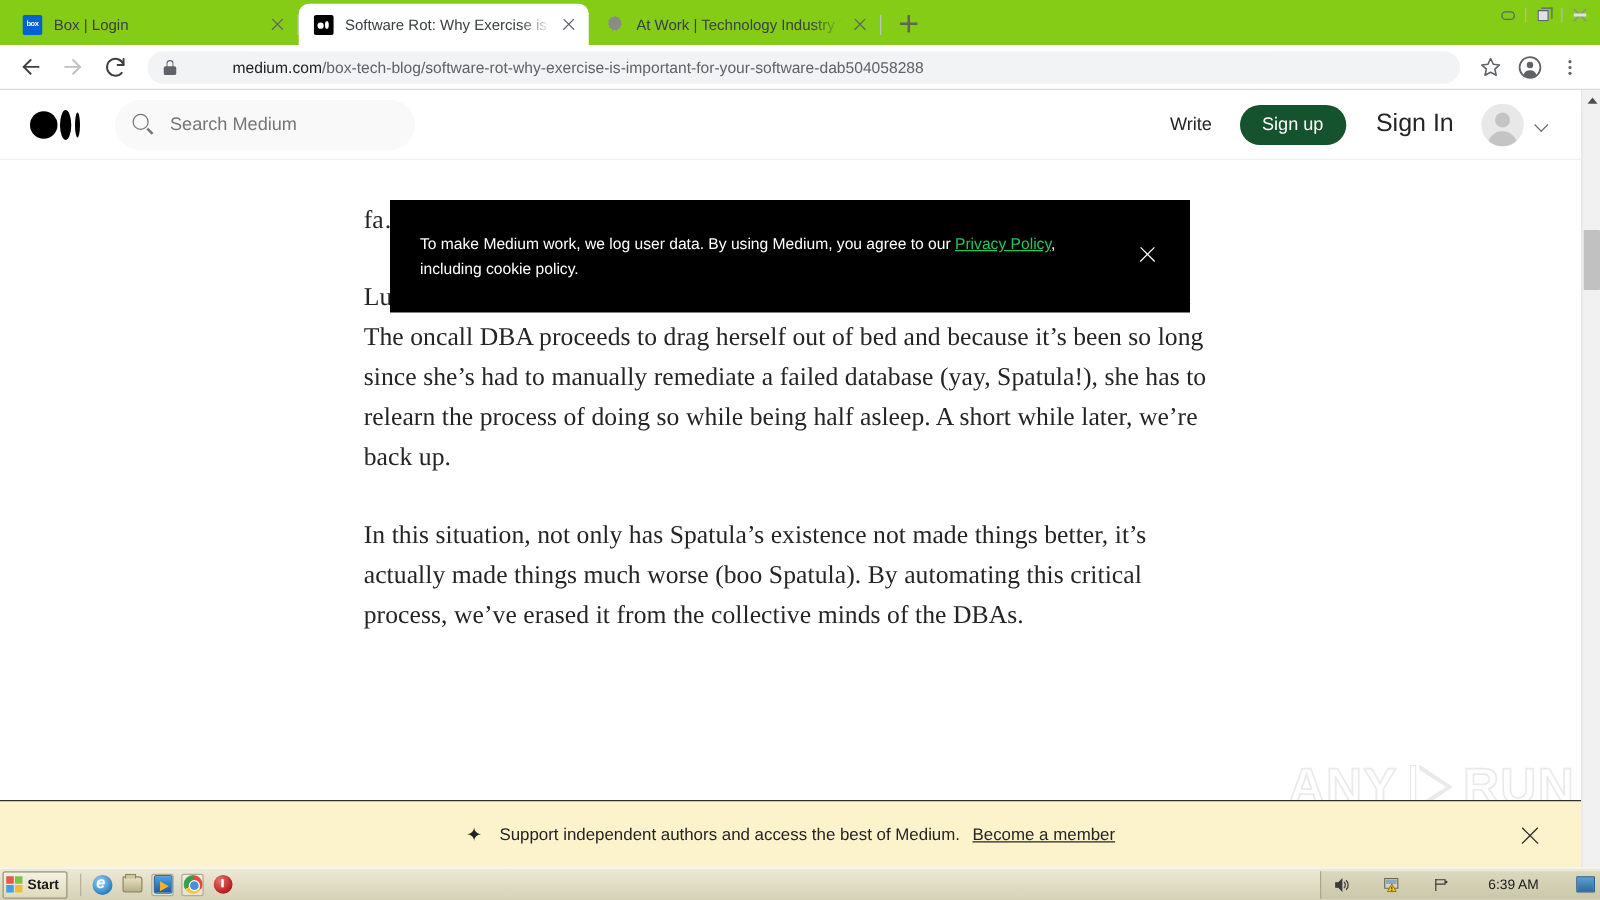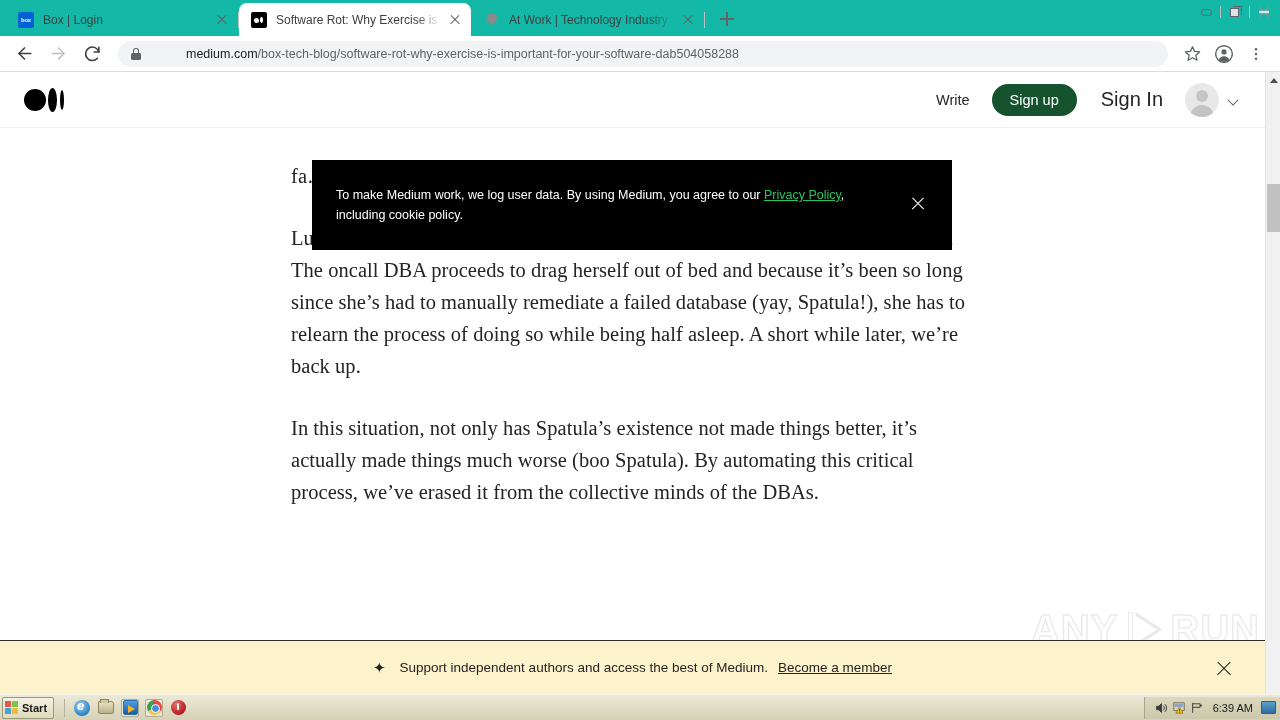--- a/index.html
+++ b/index.html
@@ -17,21 +17,21 @@
     width: 1280px;
     height: 694px;
     background: #dee1e6;
     overflow: hidden;
   }
 
   
   .tabstrip {
     position: relative;
     height: 36px;
-    background: #14b8a6;
+    background: #84cc16;
     display: flex;
     align-items: flex-end;
     padding-left: 6px;
   }
   .tab {
     position: relative;
     height: 33px;
     width: 232px;
     display: flex;
     align-items: center;
@@ -723,21 +723,21 @@
     border-radius: 1px;
   }
   .tray {
     margin-left: auto;
     display: flex;
     align-items: center;
     height: 22px;
     padding: 0 4px 0 8px;
     background: linear-gradient(to bottom, #dcd8bd, #cbc7ab);
     border-left: 1px solid #aaa68e;
-    gap: 2px;
+    gap: 24px;
   }
   .tray-ic {
     width: 16px; height: 16px;
     position: relative;
     cursor: pointer;
     display: flex;
     align-items: center;
     justify-content: center;
     flex: 0 0 16px;
     color: #3a3a3a;
@@ -865,20 +865,27 @@
     </div>
   </div>
 
   <div class="viewport">
 
     <div class="site-header">
       <div class="medium-logo">
         <span class="c1"></span>
           <span class="c2"></span>
           <span class="c3"></span>
+      </div>
+      <div class="search-box">
+        <span class="mag">
+          <span class="ring"></span>
+            <span class="handle"></span>
+        </span>
+        <span class="search-input-text">Search Medium</span>
       </div>
       <div class="header-right">
         <span class="write-link">Write</span>
         <button class="signup-btn">Sign up</button>
         <span class="signin-link">Sign In</span>
         <span class="avatar">
           <span class="head"></span>
             <span class="body"></span>
         </span>
         <span class="chev"></span>

